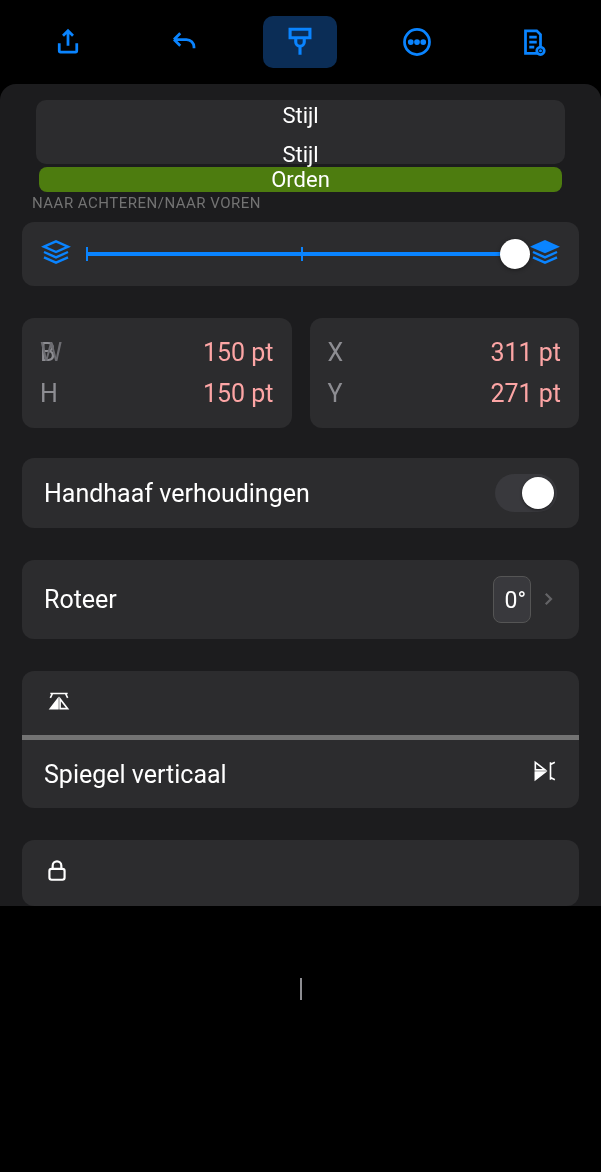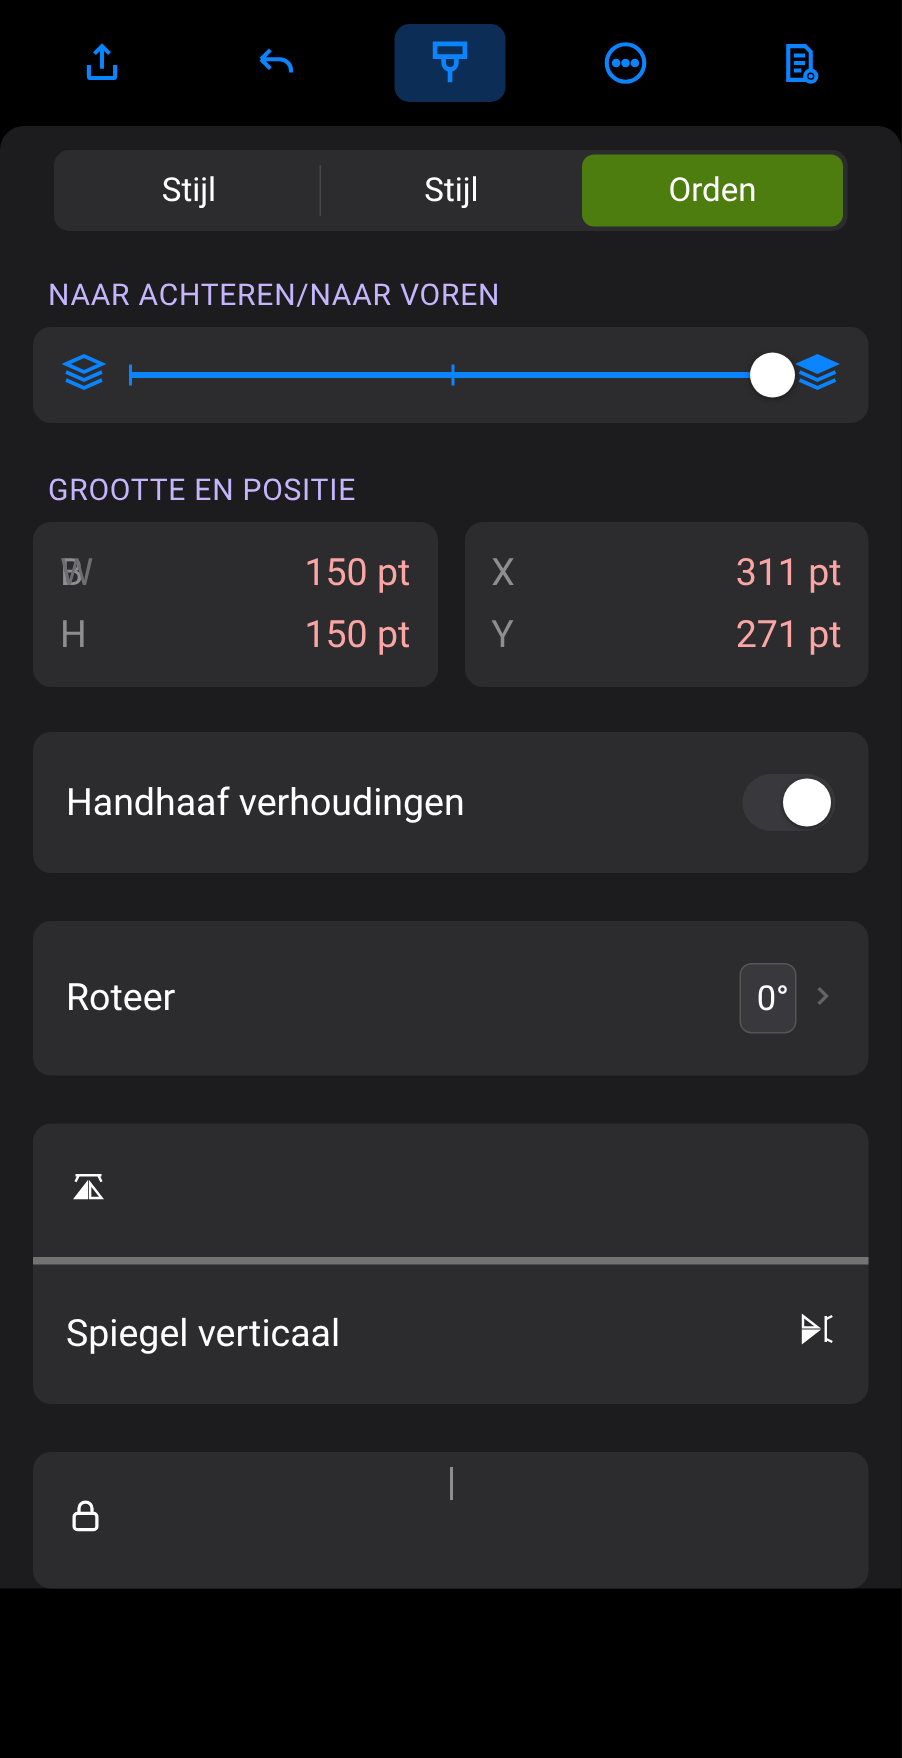--- a/index.html
+++ b/index.html
@@ -41,21 +41,22 @@
     padding: 16px 0 0 0;
   }
 
   
   .seg {
     display: flex;
     margin: 0 36px 30px;
     background: #2c2c2e;
     border-radius: 10px;
     padding: 3px;
-    height: 54px;
+    height: 64px;
+    flex-direction: column;
   }
   .seg-item {
     flex: 1;
     display: flex;
     align-items: center;
     justify-content: center;
     font-size: 22px;
     color: #fff;
     border-radius: 8px;
     position: relative;
@@ -63,23 +64,23 @@
   .seg-item.selected {
     background: #4d7c0f;
   }
   .seg-sep {
     width: 1px;
     background: #48484a;
     margin: 7px 0;
   }
 
   .section-label {
-    font-size: 20px;
+    font-size: 15px;
     letter-spacing: 0.5px;
-    color: #c4b5fd;
+    color: #737373;
     margin: 0 32px 10px;
     text-transform: uppercase;
   }
 
   .card {
     background: #2c2c2e;
     border-radius: 12px;
     margin: 0 22px 32px;
   }
 
@@ -135,21 +136,21 @@
     padding: 6px 0;
   }
   .grid-row .label { color: #8d8d92; font-weight: 400; }
   .grid-row .value { color: #fca5a5; margin-left: 28px; }
 
   
   .row {
     display: flex;
     align-items: center;
     justify-content: space-between;
-    padding: 28px 22px;
+    padding: 16px 22px;
     font-size: 25px;
     color: #fff;
   }
   .row + .row { border-top: 5px solid #737373; }
   .row .right { display: flex; align-items: center; gap: 14px; }
 
   .switch {
     width: 62px;
     height: 38px;
     background: #39393d;
@@ -252,21 +253,20 @@
     </div>
     <span class="icon-small">
       <svg viewBox="0 0 24 24" stroke="#0a84ff" fill="#0a84ff" stroke-width="1.8">
           <path d="M3 8l9-4 9 4-9 4-9-4z" fill="#0a84ff"></path>
           <path d="M3 12l9 4 9-4" fill="none"></path>
           <path d="M3 16l9 4 9-4" fill="none"></path>
         </svg>
     </span>
   </div>
 
-  <div class="section-label">GROOTTE EN POSITIE</div>
   <div class="grid2">
     <div class="grid-card">
       <div class="grid-row">
         <span class="label" style="position:relative">
           <span>B</span><span style="position:absolute;left:0;color:#6d6d72">W</span>
         </span>
         <span class="value">150 pt</span>
       </div>
       <div class="grid-row">
         <span class="label">H</span>

